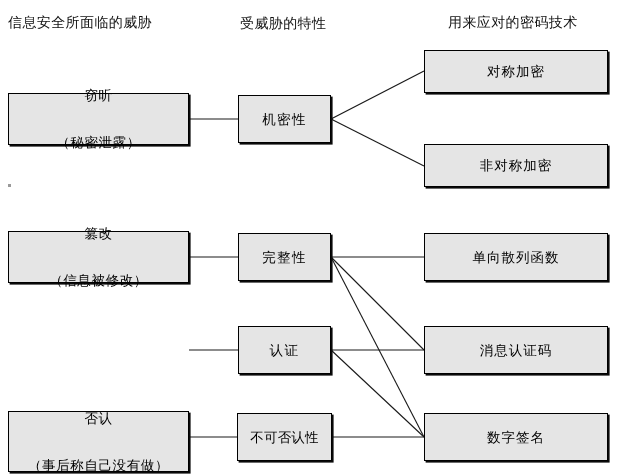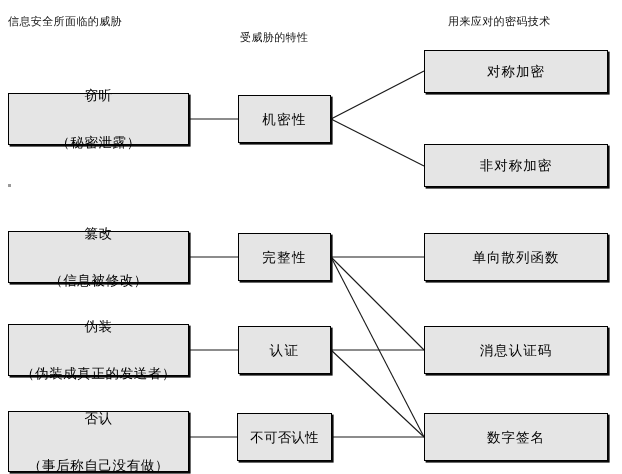--- a/index.html
+++ b/index.html
@@ -23,21 +23,21 @@
   }
   #edge-layer {
     position: absolute;
     left: 0; top: 0;
     width: 622px;
     height: 474px;
     pointer-events: none;
   }
   .col-header {
     position: absolute;
-    font-size: 11px;
+    font-size: 14px;
     line-height: 16px;
     letter-spacing: 0.4px;
     white-space: nowrap;
     color: #111;
   }
   .node {
     position: absolute;
     box-sizing: border-box;
     background: #e5e5e5;
     border: 1.6px solid #000000;
@@ -102,37 +102,33 @@
       <line x1="331" y1="257" x2="424" y2="437"></line>
 
       <line x1="331" y1="350" x2="424" y2="350"></line>
       <line x1="331" y1="350" x2="424" y2="437"></line>
 
       <line x1="332" y1="437" x2="424" y2="437"></line>
     </g>
   </svg>
 
   <div class="col-header" style="left:8px; top:14px;">信息安全所面临的威胁</div>
-  <div class="col-header" style="left:240px; top:30px;">受威胁的特性</div>
+  <div class="col-header" style="left:240px; top:15px;">受威胁的特性</div>
   <div class="col-header" style="left:448px; top:14px;">用来应对的密码技术</div>
 
   <div class="node threat" style="left:8px; top:93px; width:181px; height:52px;">
     <span class="line1">窃听</span>
     <span class="line2">（秘密泄露）</span>
   </div>
 
   <div class="node threat" style="left:8px; top:231px; width:181px; height:52px;">
     <span class="line1">篡改</span>
     <span class="line2">（信息被修改）</span>
   </div>
 
-  <div class="node threat" style="left:8px; top:324px; width:181px; height:52px;">
-    <span class="line1">伪装</span>
-    <span class="line2">（伪装成真正的发送者）</span>
-  </div>
 
   <div class="node threat" style="left:8px; top:411px; width:181px; height:61px;">
     <span class="line1">否认</span>
     <span class="line2">（事后称自己没有做）</span>
   </div>
 
   <div class="node mid single" style="left:238px; top:95px; width:93px; height:48px;">
     <span class="line1">机密性</span>
   </div>
 

